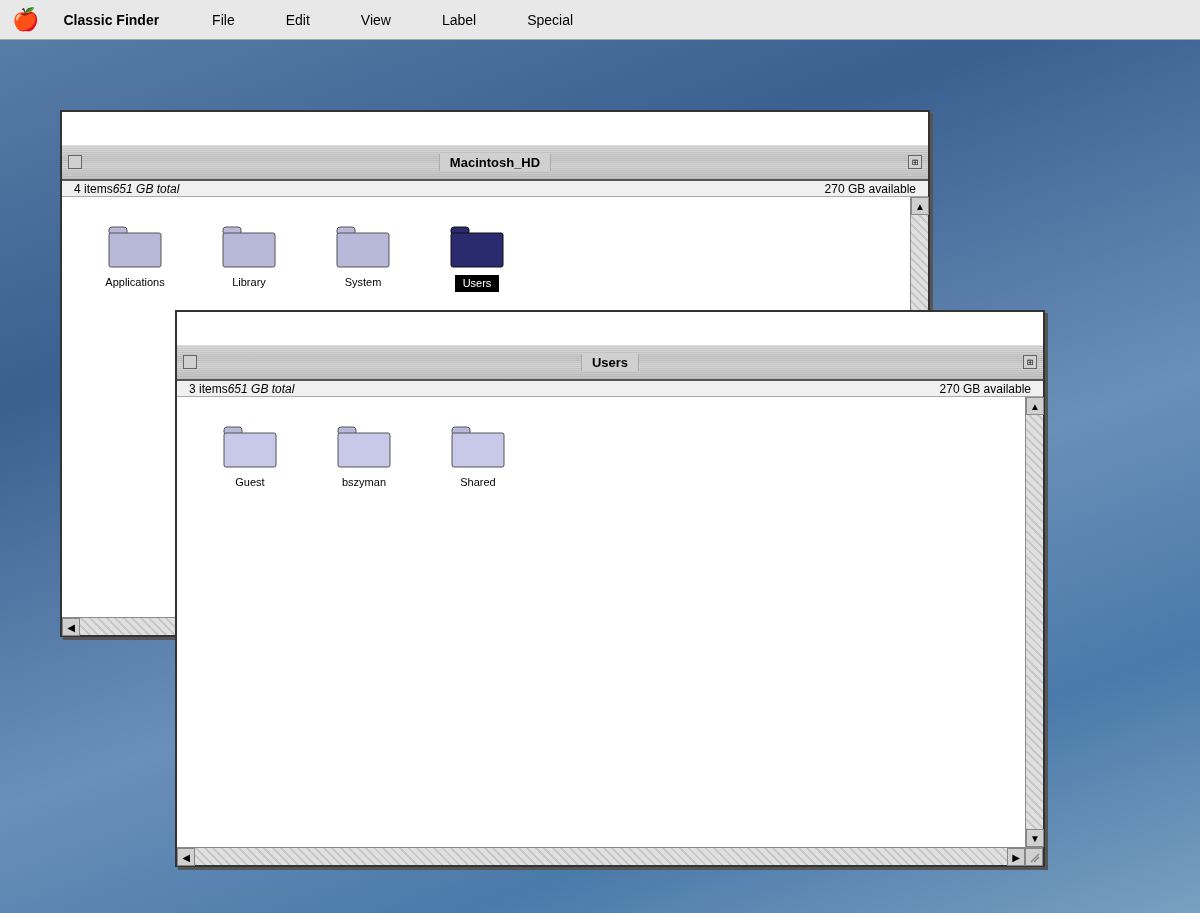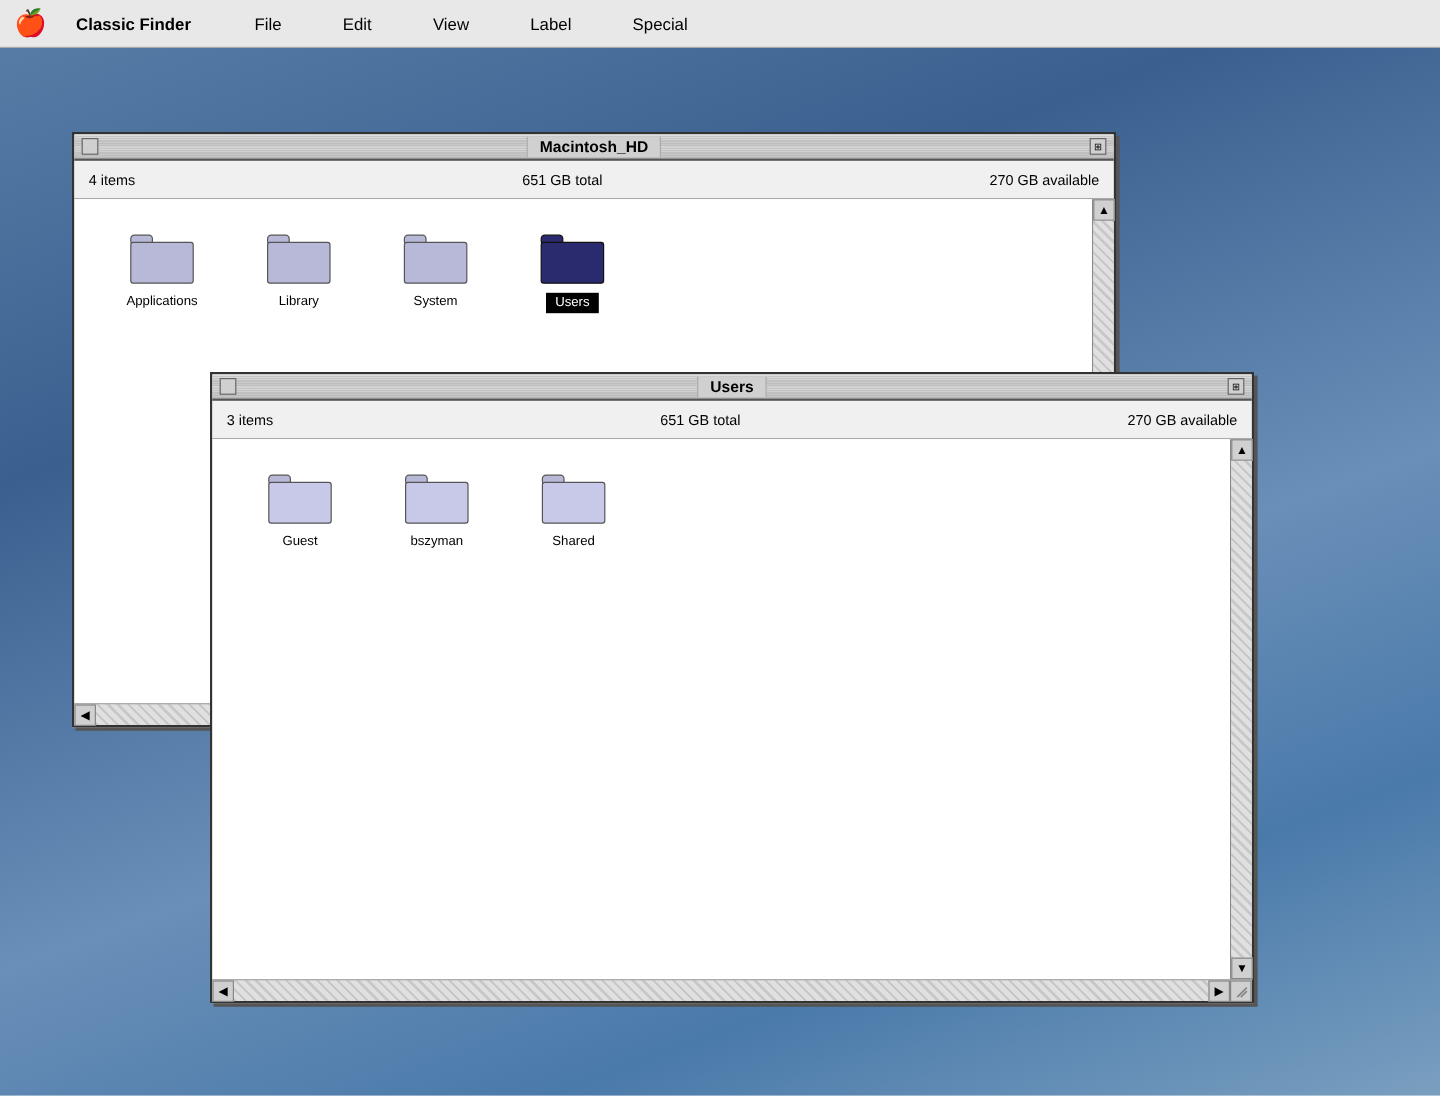--- a/index.html
+++ b/index.html
@@ -53,24 +53,25 @@
     .mac-window {
       position: absolute;
       background: #fff;
       border: 2px solid #333;
       box-shadow: 3px 3px 0 #555;
     }
 
     .mac-window-titlebar {
       background: linear-gradient(180deg, #e0e0e0 0%, #c8c8c8 40%, #d8d8d8 60%, #c0c0c0 100%);
       border-bottom: 2px solid #555;
-      height: 22px;
+      height: 36px;
       display: flex;
       align-items: center;
       position: relative;
+      margin-top: 33px;
     }
 
     .mac-window-titlebar .stripes {
       position: absolute;
       left: 0; right: 0; top: 0; bottom: 0;
       background: repeating-linear-gradient(
         180deg,
         transparent 0px,
         transparent 1px,
         #aaa 1px,
@@ -112,33 +113,33 @@
       margin-left: 6px;
     }
 
     .mac-window-btn-right {
       margin-left: auto;
       margin-right: 6px;
     }
 
     
     .mac-infobar {
-      height: 32px;
+      height: 16px;
       background: #f0f0f0;
       border-bottom: 1px solid #aaa;
       display: flex;
       align-items: center;
       padding: 0 12px;
       font-size: 12px;
       color: #000;
     }
 
     .mac-infobar-center {
       flex: 1;
-      text-align: center;
+      font-style: italic;
     }
 
     .mac-infobar-right {
       text-align: left;
     }
 
     
     .mac-iconarea {
       background: #fff;
       display: flex;

